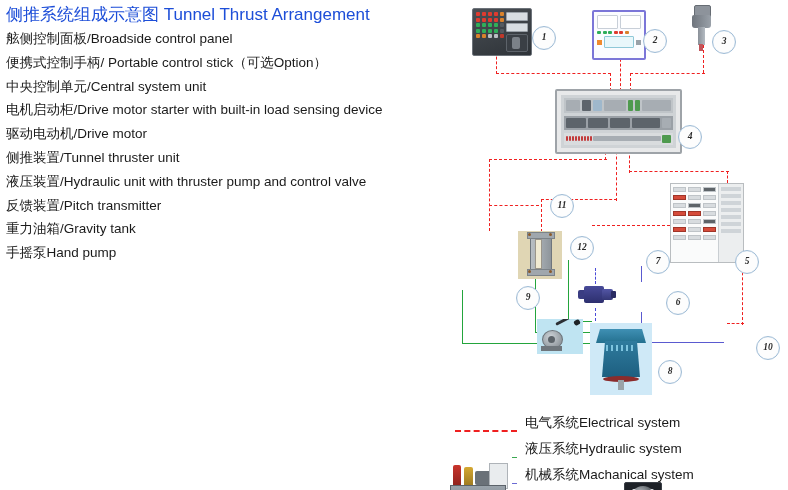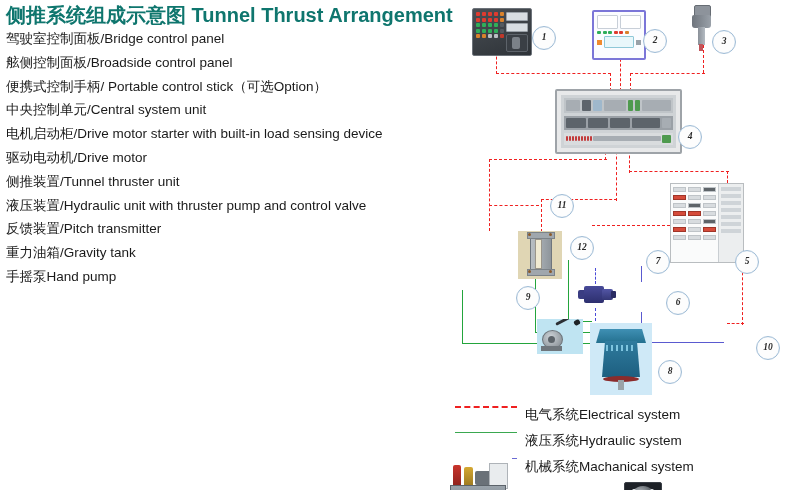--- a/index.html
+++ b/index.html
@@ -9,22 +9,22 @@
     font-family:"Liberation Sans","DejaVu Sans",sans-serif;
     color:#000;
     overflow:hidden;
     position:relative;
   }
   #page{position:relative;width:788px;height:490px;overflow:hidden;background:#fff;}
 
   
   .legend-list{position:absolute;left:6px;top:4px;width:450px;}
   .doc-title{
-    font-size:20px;font-weight:bold;line-height:22px;
-    letter-spacing:0px;color:#0f766e;margin:0 0 1px 0;white-space:nowrap;
+    font-size:17px;font-weight:normal;line-height:22px;
+    letter-spacing:0px;color:#1d4ed8;margin:0 0 1px 0;white-space:nowrap;
   }
   .item-line{
     font-size:13.5px;line-height:23.8px;color:#1a1a1a;white-space:nowrap;
   }
 
   
   .diagram{position:absolute;left:440px;top:0px;width:348px;height:400px;}
 
   
   .badge{
@@ -152,35 +152,34 @@
 
   
   .valve{position:absolute;}
   .vl-mid{position:absolute;left:6px;top:3px;width:20px;height:17px;background:linear-gradient(180deg,#474a98,#2d2f6e);border-radius:2px;}
   .vl-l{position:absolute;left:0px;top:7px;width:8px;height:9px;background:#3a3d82;border-radius:2px;}
   .vl-r{position:absolute;left:24px;top:6px;width:11px;height:11px;background:linear-gradient(180deg,#5356a6,#343776);border-radius:2px;}
   .vl-cap{position:absolute;left:33px;top:8px;width:5px;height:7px;background:#2a2c63;border-radius:1px;}
 
   
   .key{position:absolute;left:455px;top:406px;width:330px;}
-  .key-row{display:flex;align-items:flex-start;height:26px;}
+  .key-row{display:flex;align-items:flex-end;height:26px;}
   .key-line{width:62px;height:0;margin-right:8px;flex:none;}
   .kl-red{border-top:2.2px dashed #ef2020;}
   .kl-green{border-top:1.8px solid #3aa850;}
   .kl-blue{border-top:1.8px solid #6a6ad4;}
   .key-label{font-size:13.5px;color:#1a1a1a;white-space:nowrap;}
 </style>
 </head>
 <body>
 
 <div id="page">
 
   <div class="legend-list">
     <div class="doc-title">侧推系统组成示意图 Tunnel Thrust Arrangement</div>
-    <div class="item-line">驾驶室控制面板/Bridge control panel</div>
     <div class="item-line">舷侧控制面板/Broadside control panel</div>
     <div class="item-line">便携式控制手柄/ Portable control stick（可选Option）</div>
     <div class="item-line">中央控制单元/Central system unit</div>
     <div class="item-line">电机启动柜/Drive motor starter with built-in load sensing device</div>
     <div class="item-line">驱动电动机/Drive motor</div>
     <div class="item-line">侧推装置/Tunnel thruster unit</div>
     <div class="item-line">液压装置/Hydraulic unit with thruster pump and control valve</div>
     <div class="item-line">反馈装置/Pitch transmitter</div>
     <div class="item-line">重力油箱/Gravity tank</div>
     <div class="item-line">手摇泵Hand pump</div>

